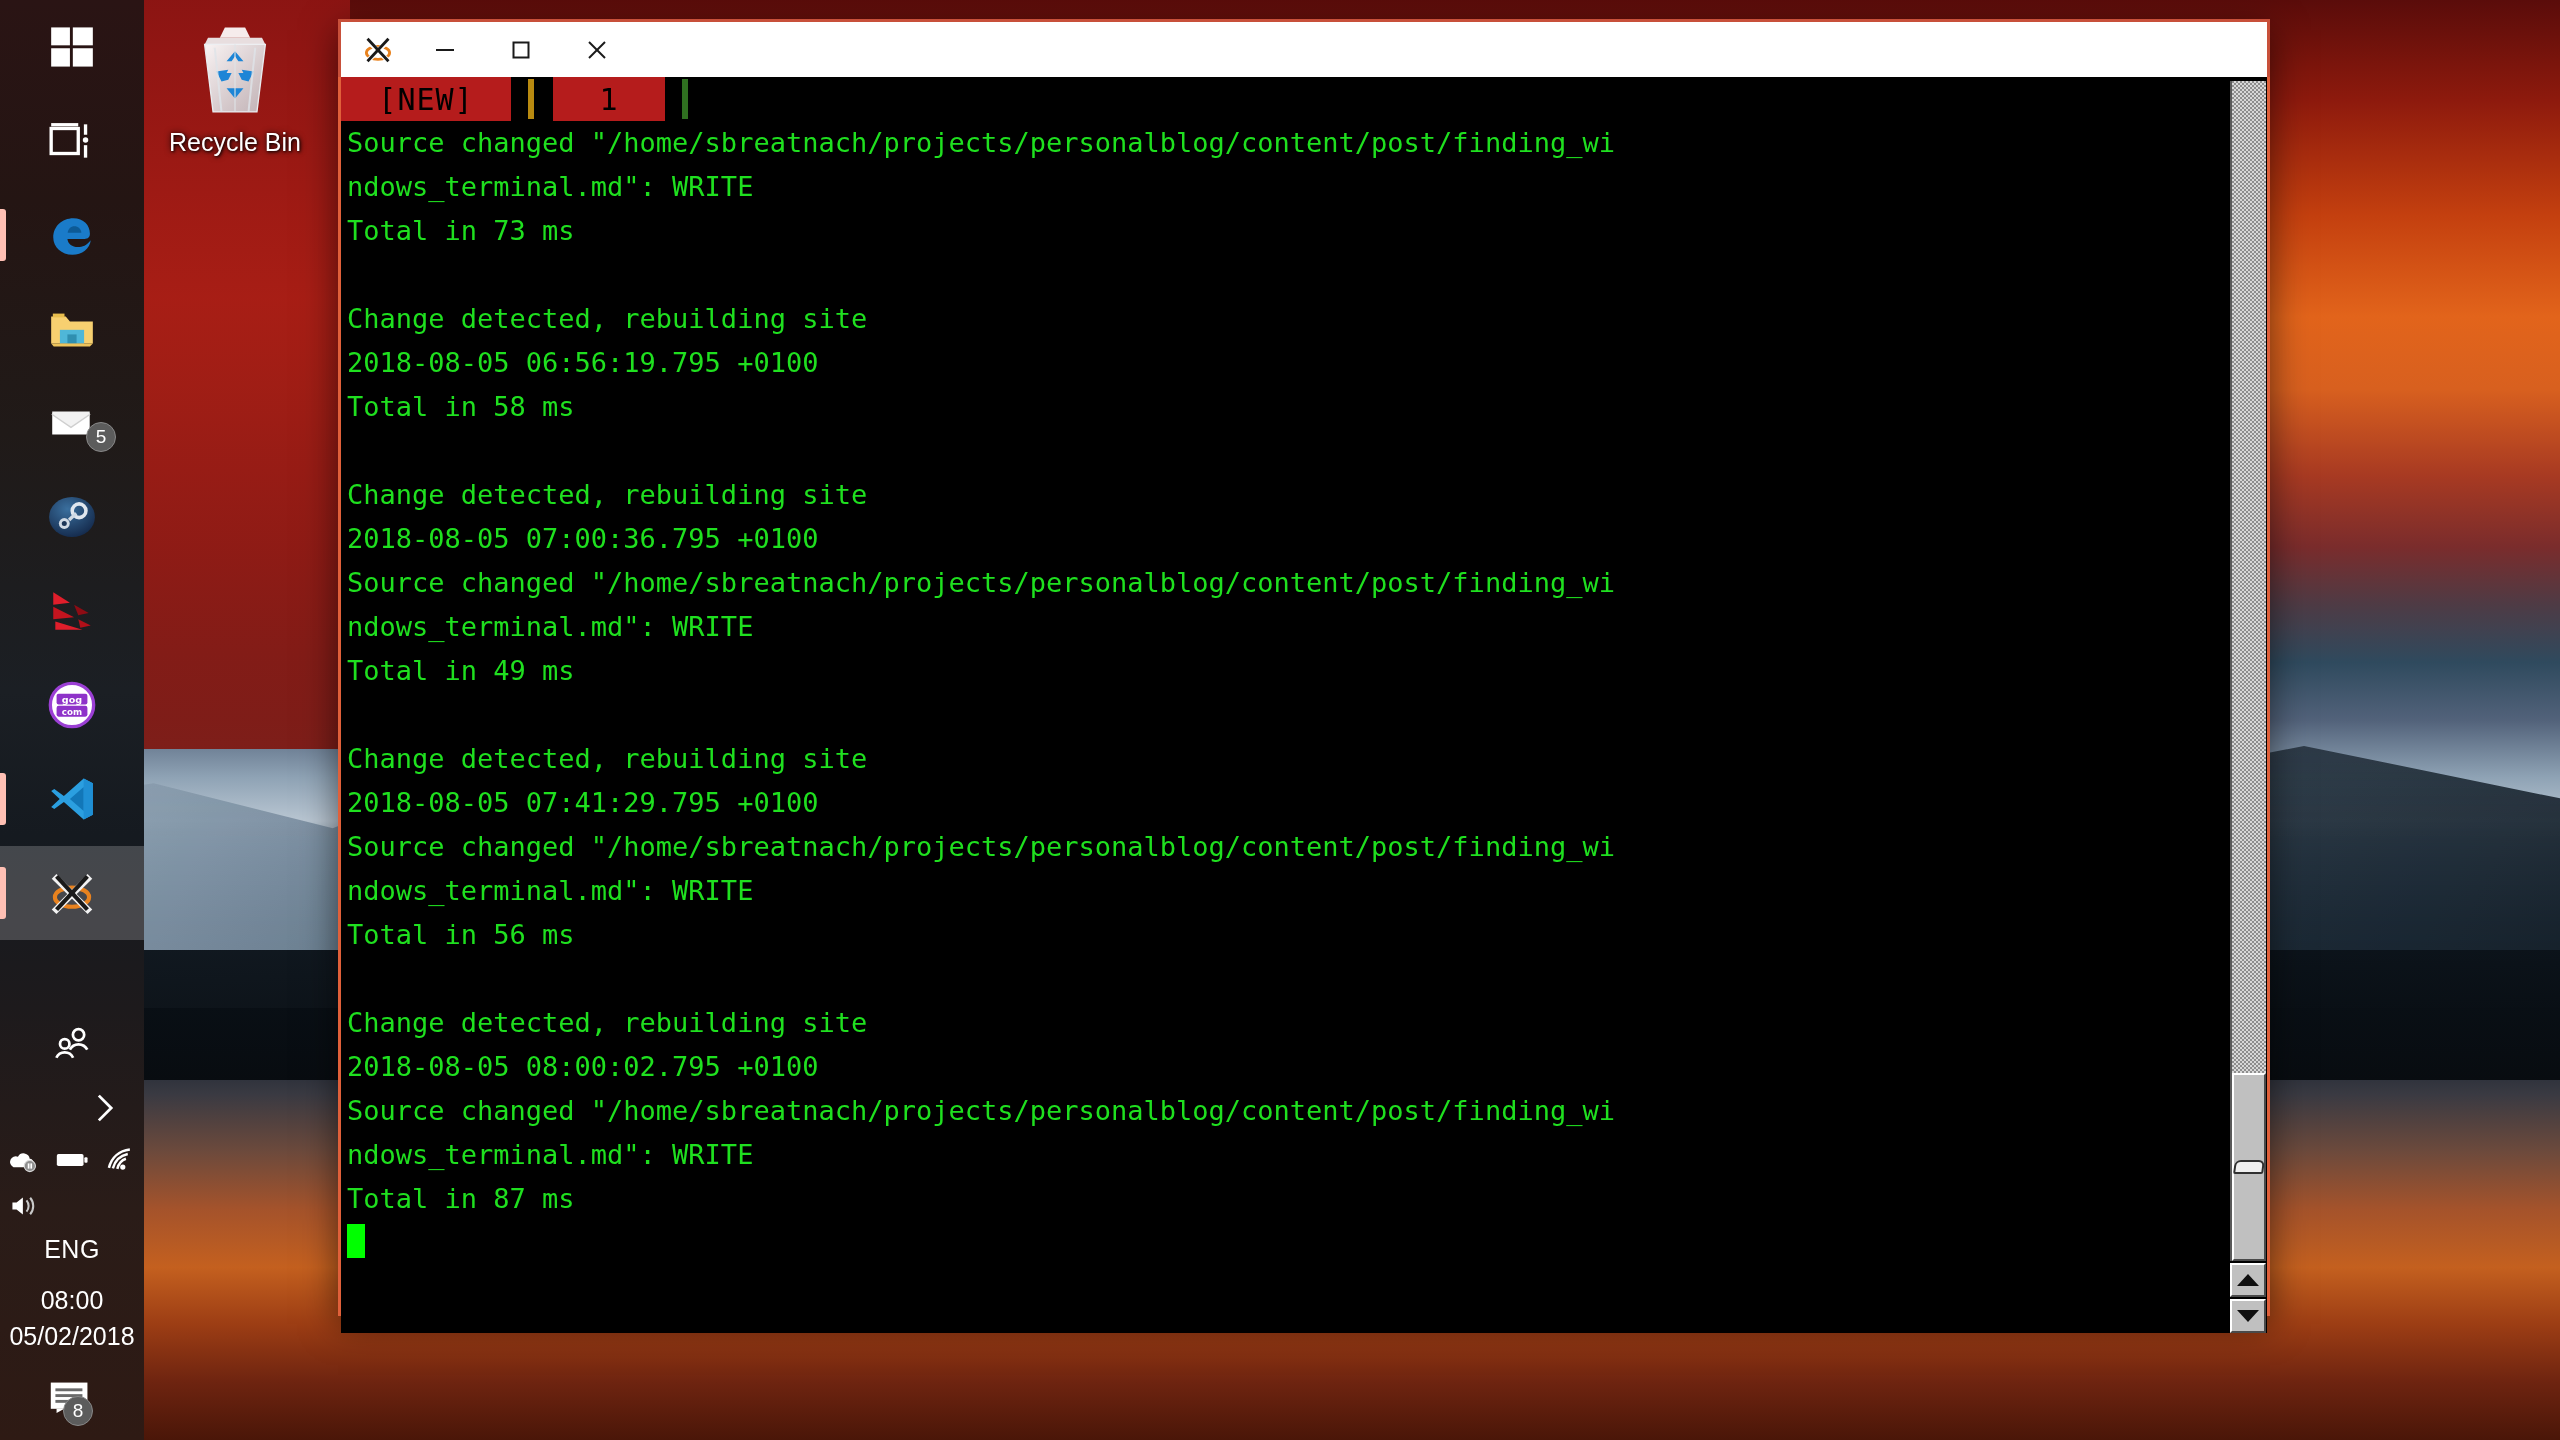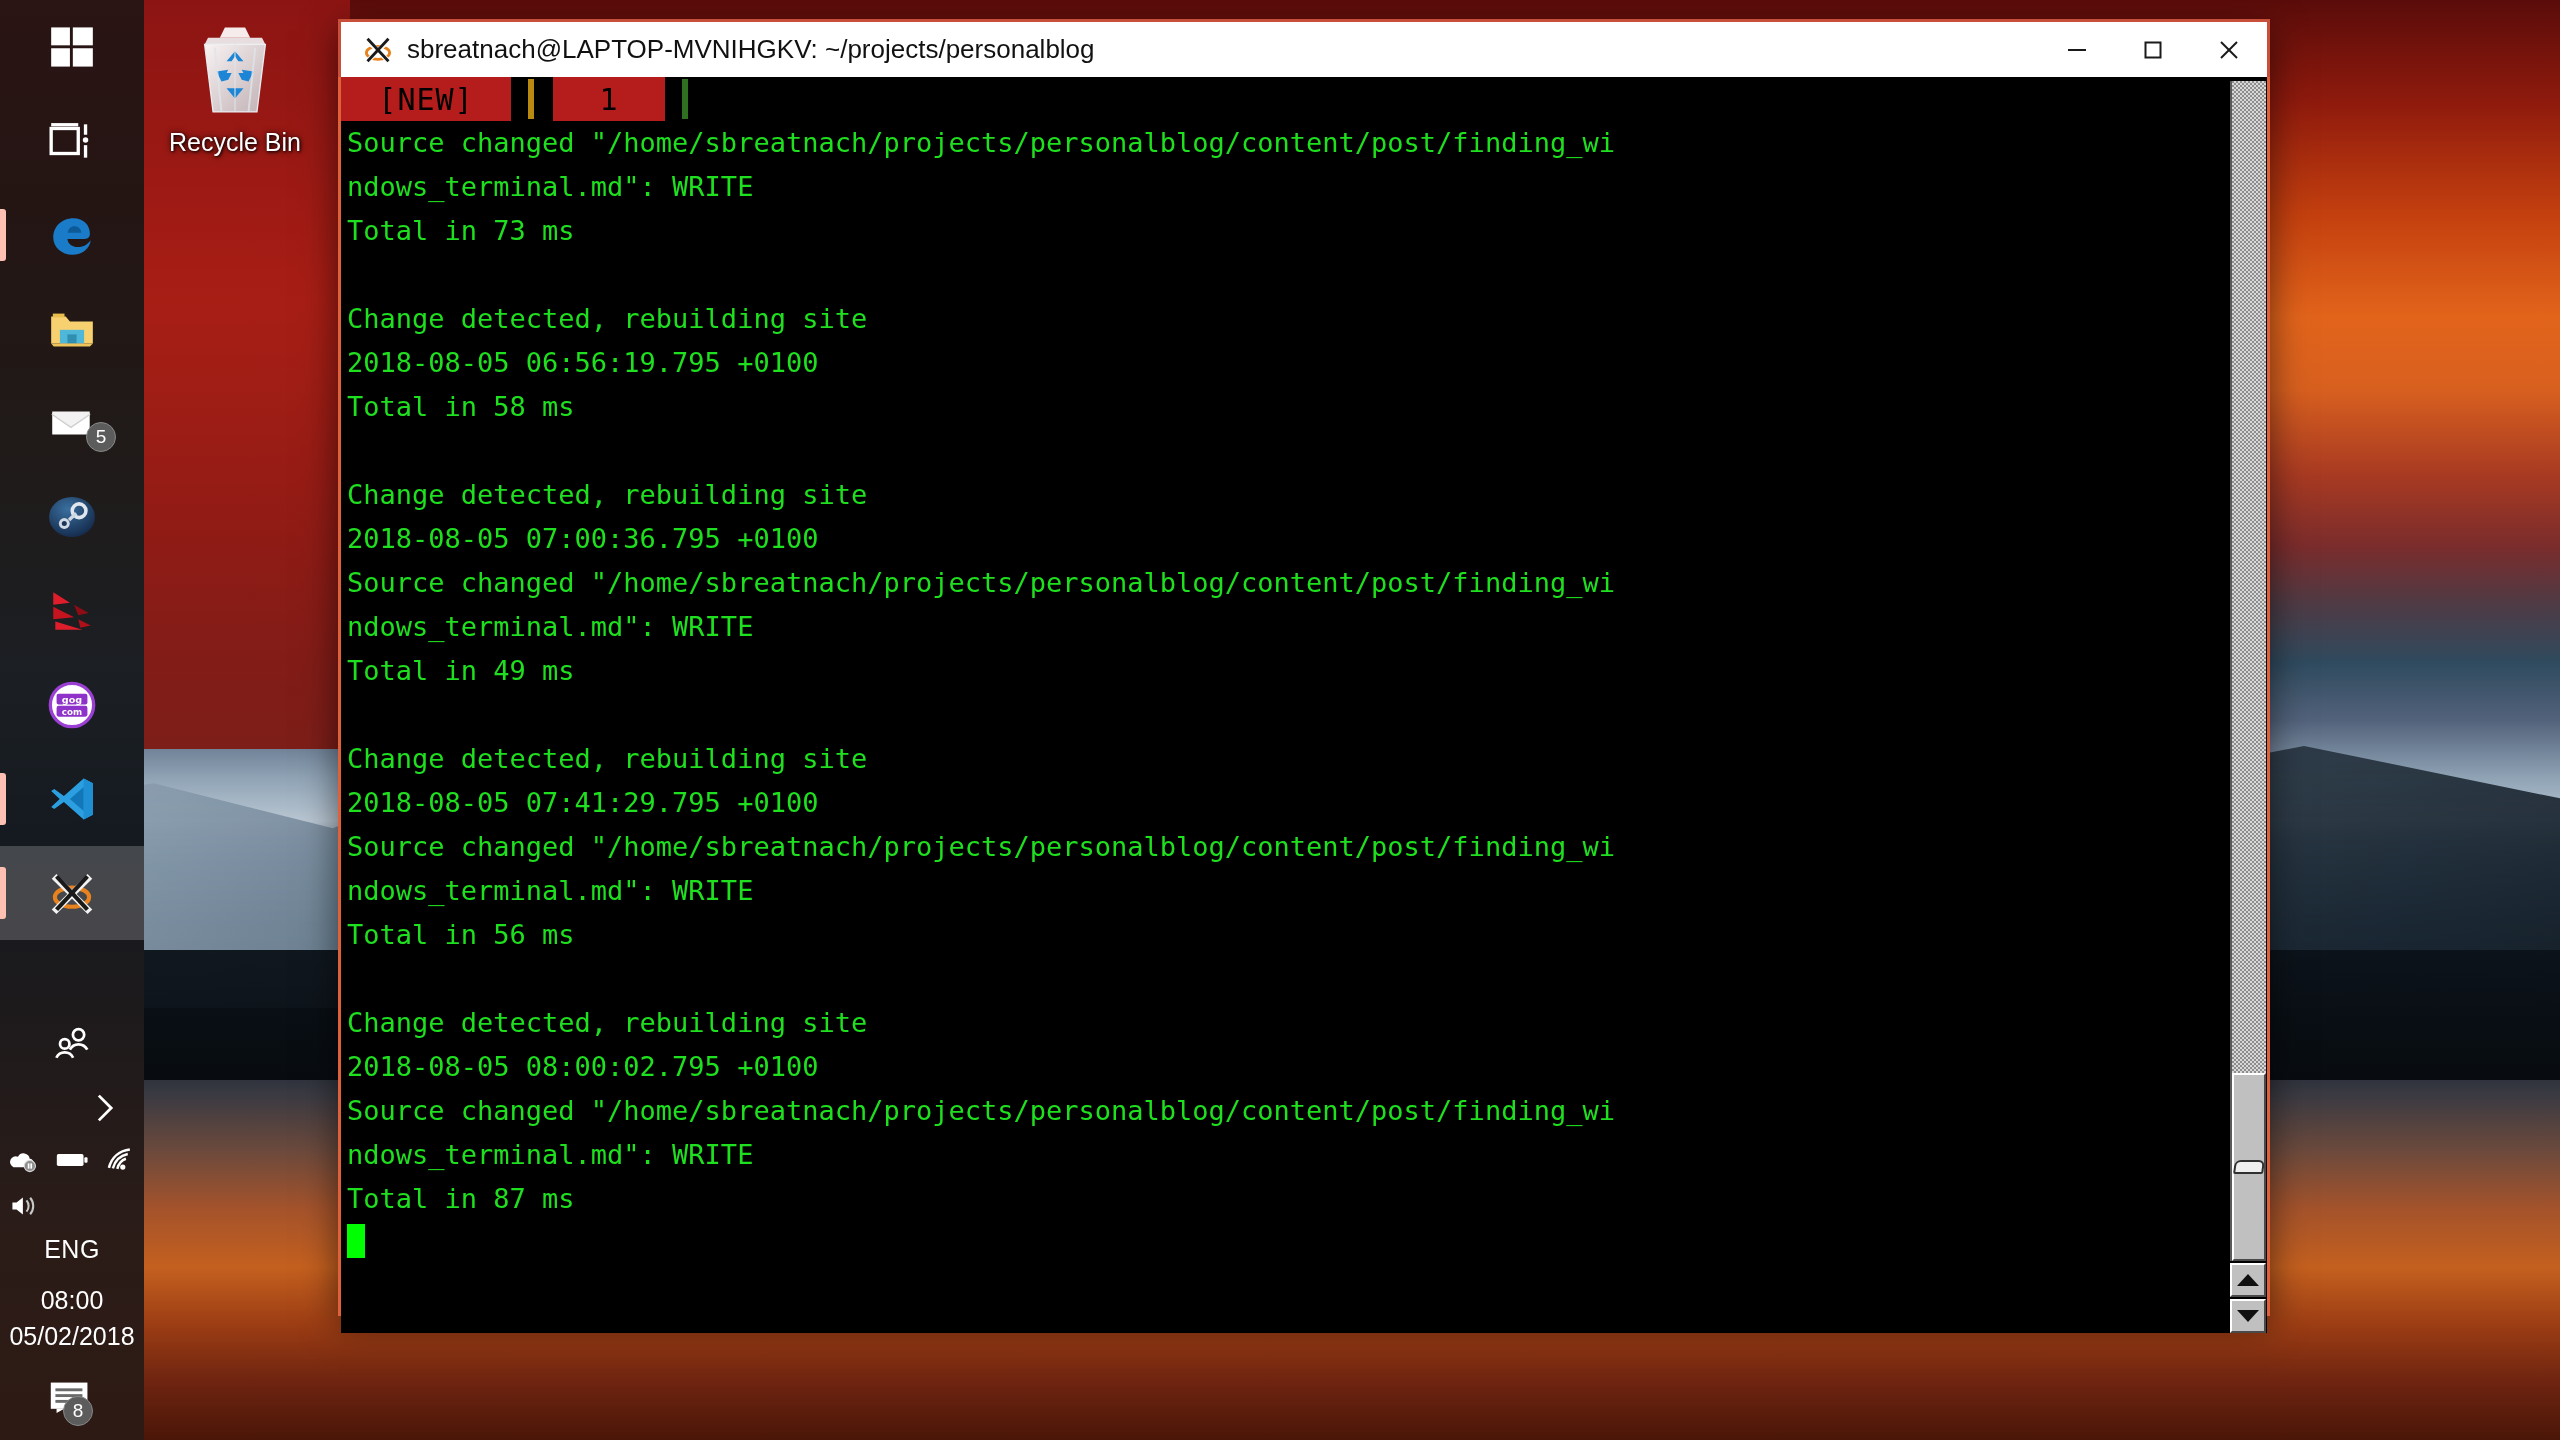--- a/index.html
+++ b/index.html
@@ -443,21 +443,20 @@
 <div id="xwin">
 
   <div id="titlebar">
     <svg id="title-icon" viewBox="0 0 24 24">
       <ellipse cx="12" cy="14" rx="8.2" ry="4.6" fill="none" stroke="#e8821e" stroke-width="2"></ellipse>
       <path d="M3.4 4 L20.6 21" stroke="#ffffff" stroke-width="3.4"></path>
       <path d="M20.6 4 L3.4 21" stroke="#ffffff" stroke-width="3.4"></path>
       <path d="M4.6 4 L19.4 20" stroke="#1a1a1a" stroke-width="2"></path>
       <path d="M19.4 4 L4.6 20" stroke="#1a1a1a" stroke-width="2"></path>
     </svg>
-    <div id="title-text">sbreatnach@LAPTOP-MVNIHGKV: ~/projects/personalblog</div>
 
     <div class="winbtn" id="btn-min">
       <svg width="26" height="26" viewBox="0 0 26 26">
         <line x1="4" y1="13" x2="22" y2="13" stroke="#1a1a1a" stroke-width="2"></line>
       </svg>
     </div>
     <div class="winbtn" id="btn-max">
       <svg width="26" height="26" viewBox="0 0 26 26">
         <rect x="5.5" y="5.5" width="15" height="15" fill="none" stroke="#1a1a1a" stroke-width="2"></rect>
       </svg>

